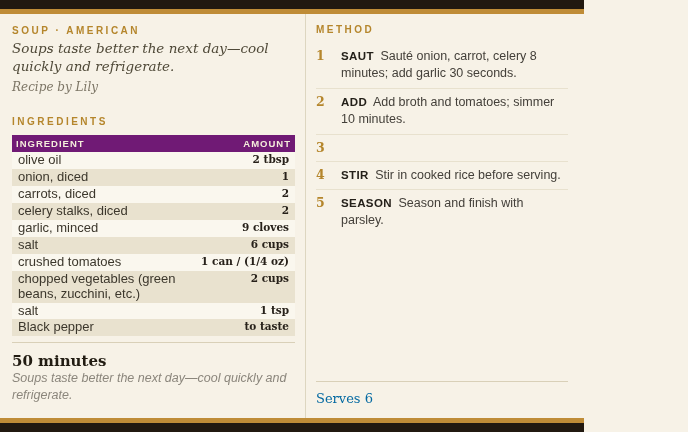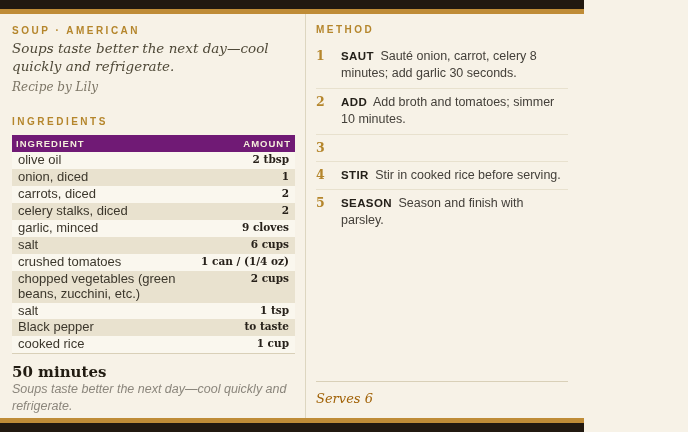--- a/index.html
+++ b/index.html
@@ -43,21 +43,21 @@
   .right-col { flex: 1 1 auto; padding: 10px 16px 12px 10px; display: flex; flex-direction: column; }
   .method-list { list-style: none; }
   .method-step { display: grid; grid-template-columns: 21px 1fr; column-gap: 4px;
                  padding: 5px 0 6px; border-bottom: 1px solid #e8e1ce; }
   .method-step:last-child { border-bottom: none; }
   .step-num { font-family: "DejaVu Serif", serif; font-weight: bold; font-size: 12.5px; color: #b5862c; }
   .step-body { font-size: 12.5px; line-height: 1.35; color: #44403a; }
   .step-kw { font-weight: bold; font-size: 11.5px; color: #242019; letter-spacing: 0.4px; margin-right: 3px; }
 
   .right-footer { margin-top: auto; }
-  .serves { font-family: "DejaVu Serif", serif; font-style: italic; font-size: 13px; color: #a16207; }
+  .serves { font-family: "DejaVu Serif", serif; font-size: 13px; color: #0369a1; }
 </style>
 </head>
 <body>
 
 <div class="card">
   <div class="bar-dark"></div>
   <div class="bar-gold"></div>
 
   <div class="content">
 
@@ -109,24 +109,20 @@
               <td class="amount">2 cups</td>
             </tr>
             <tr>
               <td>salt</td>
               <td class="amount">1 tsp</td>
             </tr>
             <tr>
               <td>Black pepper</td>
               <td class="amount">to taste</td>
             </tr>
-            <tr>
-              <td>cooked rice</td>
-              <td class="amount">1 cup</td>
-            </tr>
           </tbody>
       </table>
 
       <div class="left-footer">
         <hr class="footer-rule">
         <div class="time">50 minutes</div>
         <p class="time-note">Soups taste better the next day—cool quickly and refrigerate.</p>
       </div>
     </div>
 

